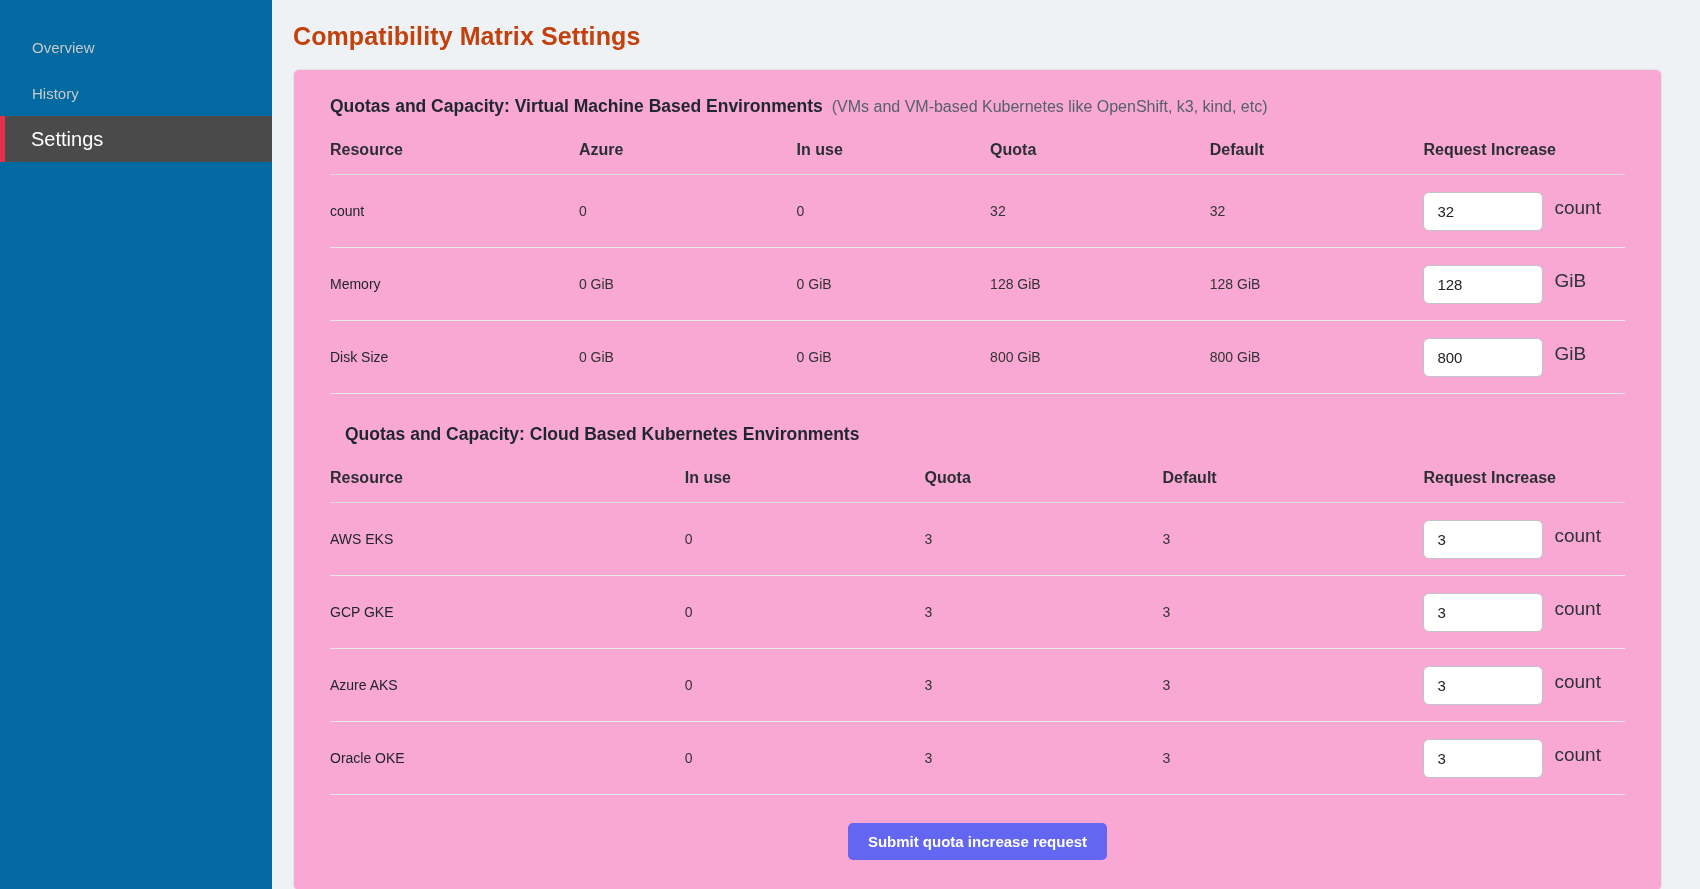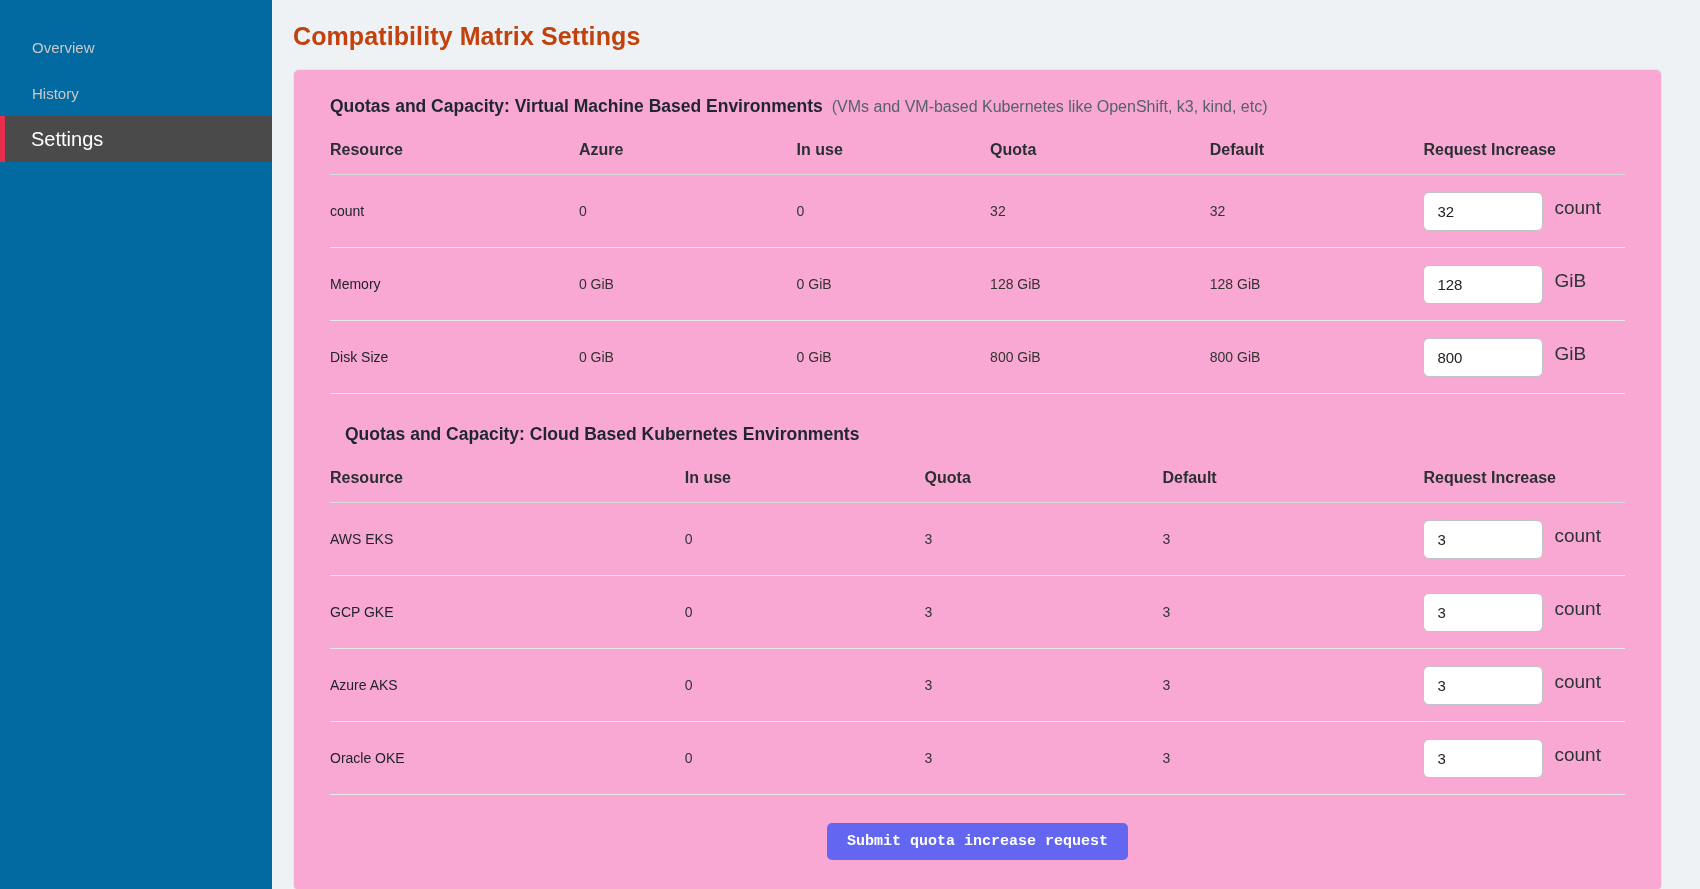--- a/index.html
+++ b/index.html
@@ -128,21 +128,21 @@
   .button-row {
     display: flex;
     justify-content: center;
     padding-top: 28px;
   }
   .submit-btn {
     background: #6366f1;
     color: #ffffff;
     border: none;
     border-radius: 5px;
-    font-family: Liberation Mono, monospace;
+    font-family: Liberation Sans, sans-serif;
     font-size: 15px;
     font-weight: 700;
     padding: 10px 20px;
     cursor: pointer;
   }
 </style>
 </head>
 <body>
 
 <aside class="sidebar">

